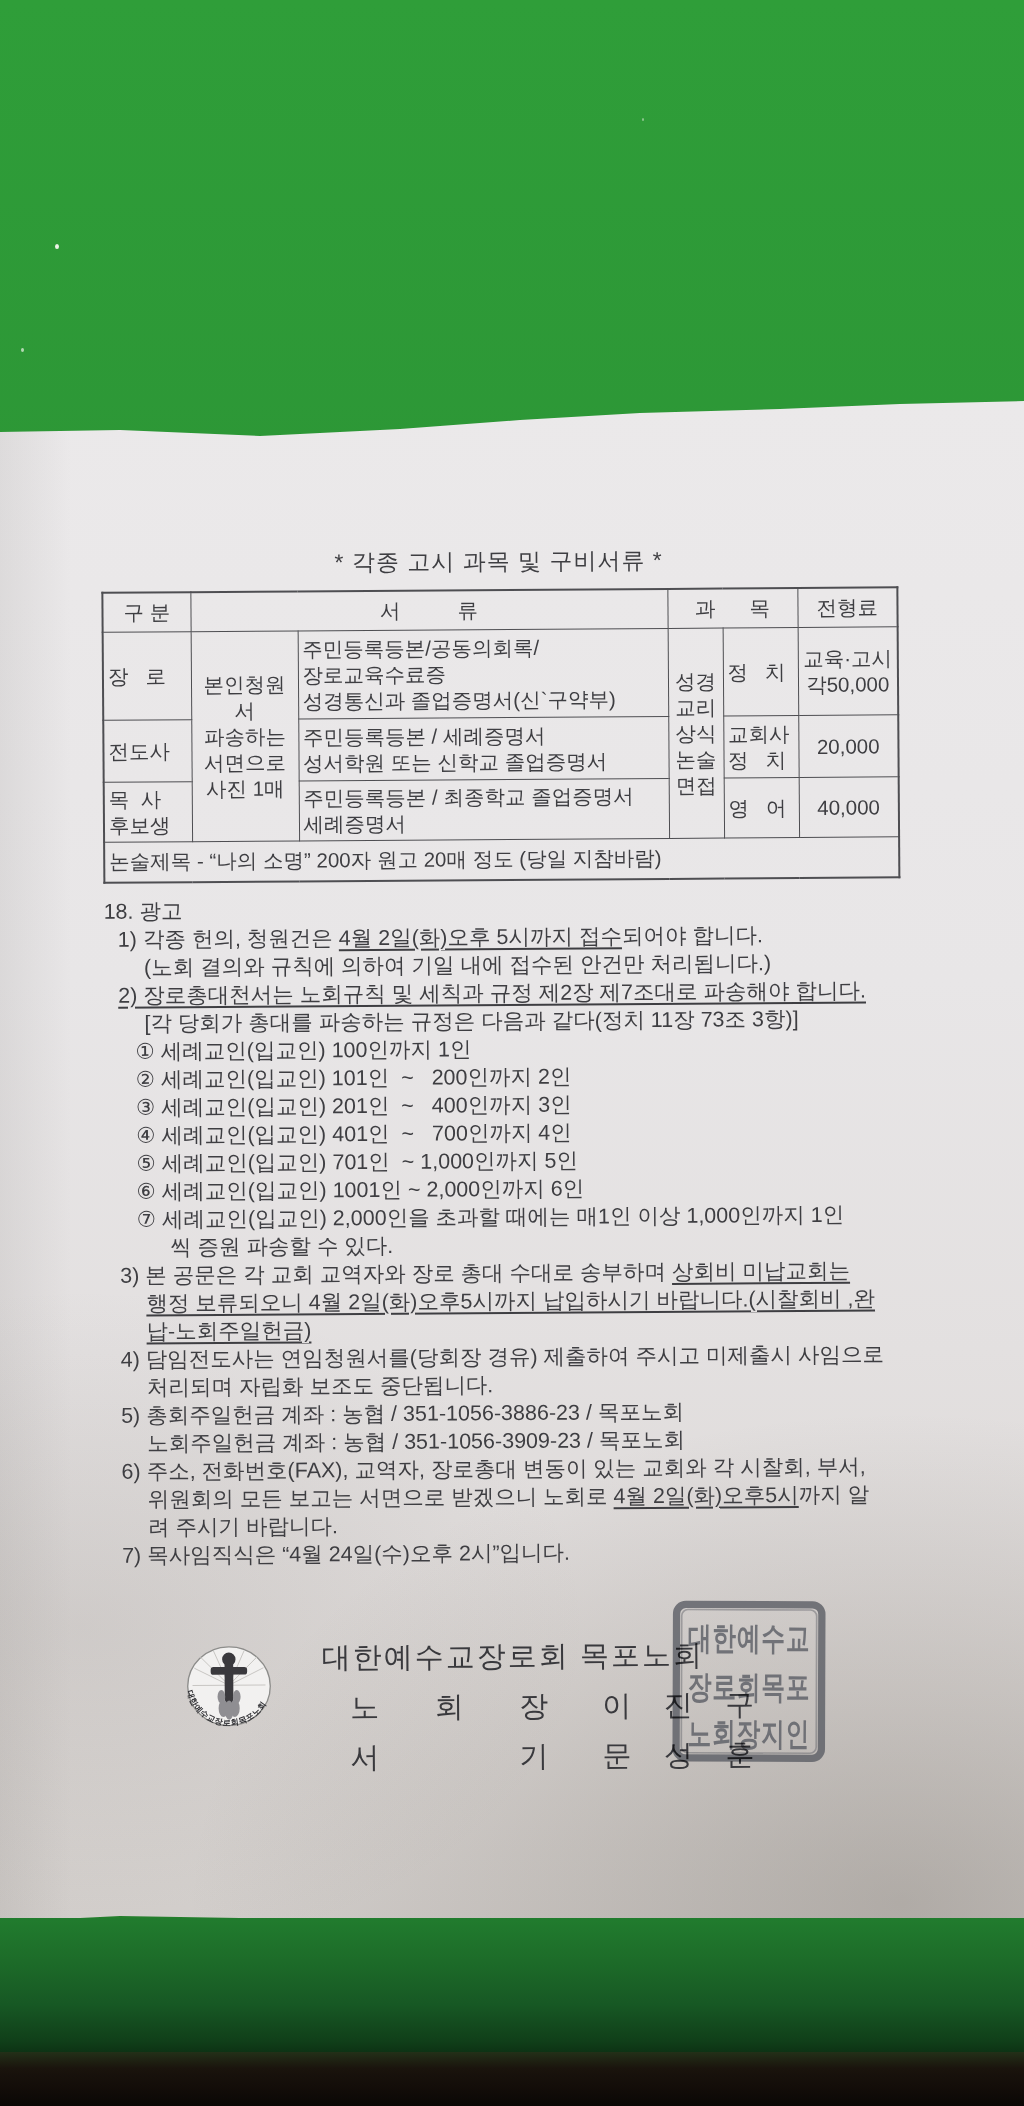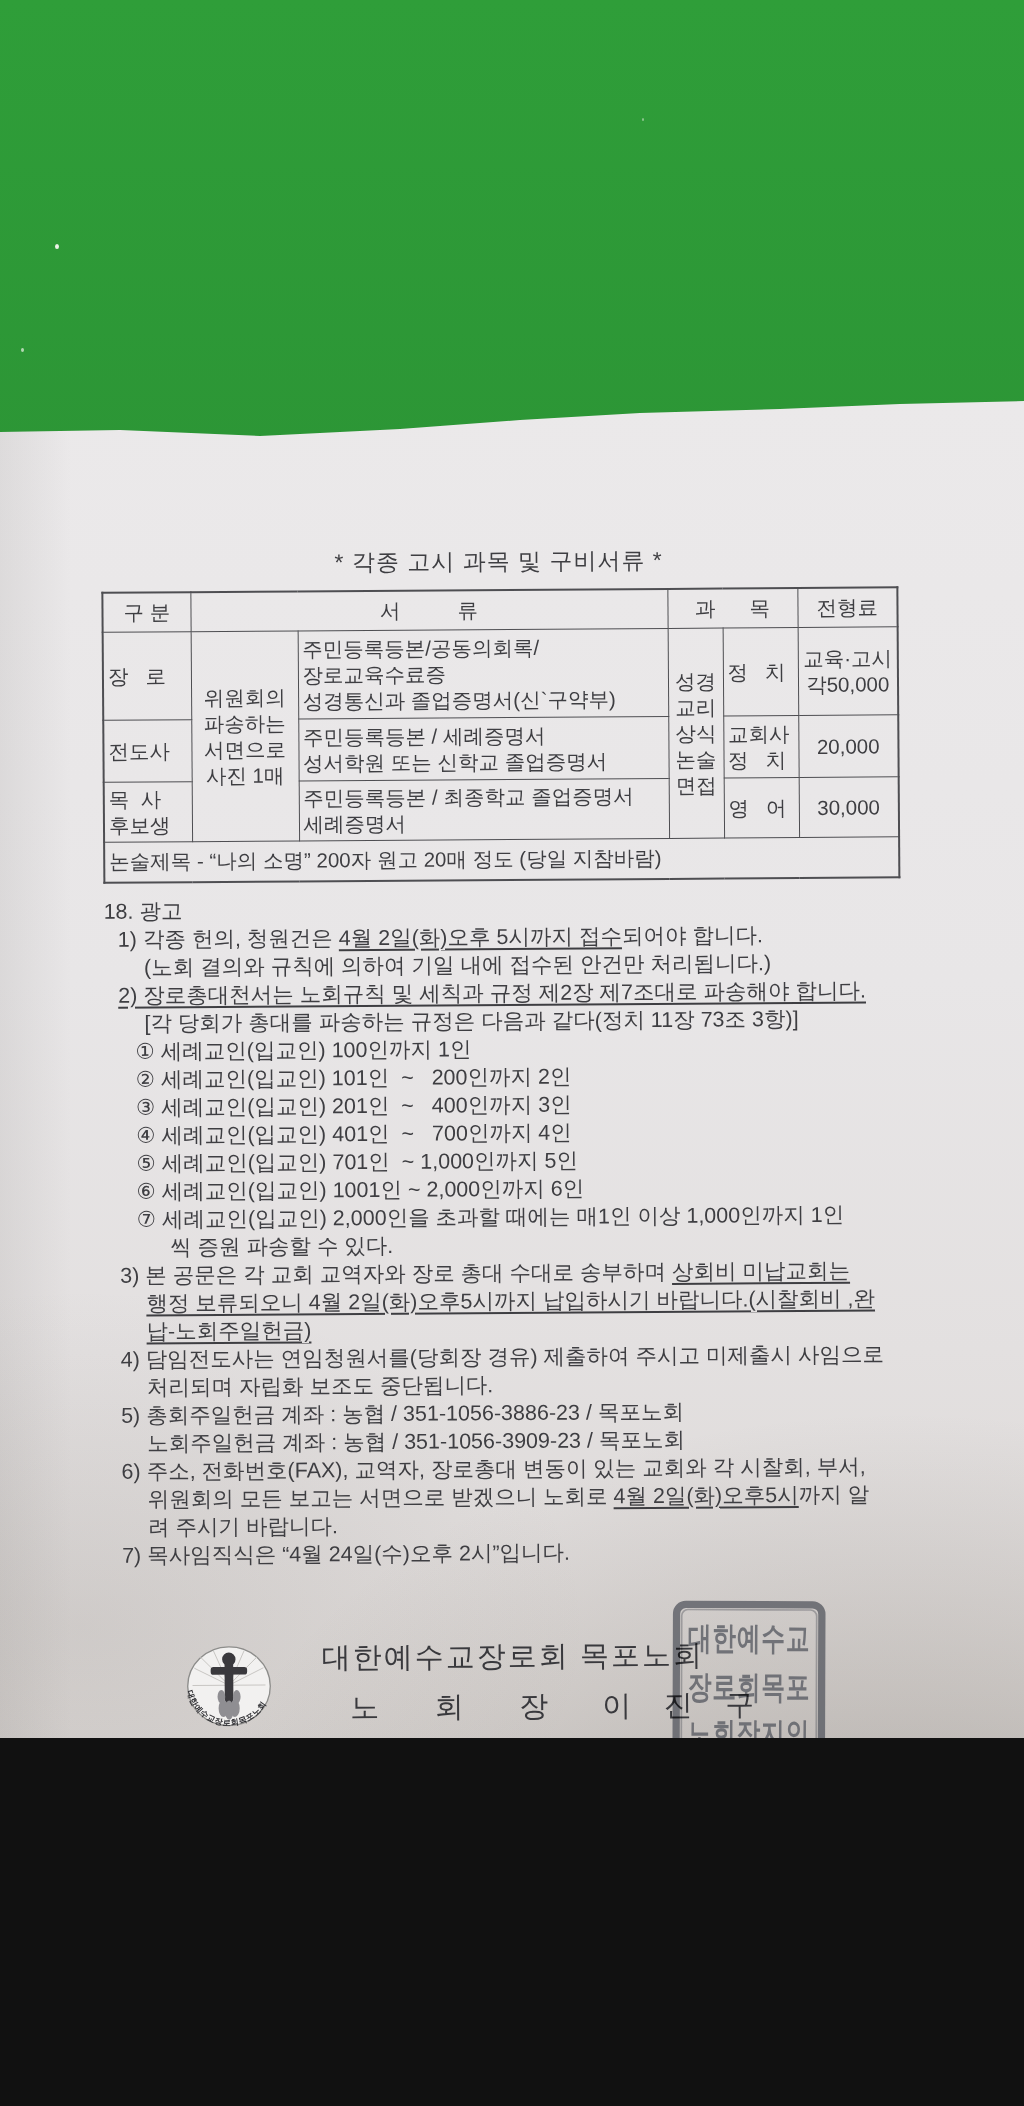--- a/index.html
+++ b/index.html
@@ -1,17 +1,17 @@
 <!DOCTYPE html>
 <html><head>
 <meta charset="utf-8">
 <style>
   html,body{margin:0;padding:0;background:#111;}
   .scene{
-    position:relative;width:1024px;height:1738px;overflow:hidden;
+    position:relative;width:1024px;height:2106px;overflow:hidden;
     font-family:"Liberation Sans","DejaVu Sans",sans-serif;
     background:linear-gradient(180deg,#2f9e39 0%,#2b9234 38%,#28872f 70%,#237a2b 100%);
   }
   .speck{position:absolute;background:#eef3e8;border-radius:50%;}
   
   .paper{
     position:absolute;left:0;top:396px;width:1024px;height:1538px;
     background:
       radial-gradient(120% 55% at 88% 98%, rgba(92,85,76,.30), rgba(92,85,76,0) 58%),
       radial-gradient(90% 40% at 8% 80%, rgba(100,95,90,.12), rgba(100,95,90,0) 55%),
@@ -102,37 +102,37 @@
       </colgroup>
       <tbody>
           <tr class="hdr">
         <td class="c">구 분</td>
         <td class="c" colspan="2">서          류</td>
         <td class="c" colspan="2">과      목</td>
         <td class="c">전형료</td>
       </tr>
       <tr style="height:88px">
         <td class="l"><div class="ln">장   로</div></td>
-        <td class="c" rowspan="3"><div class="ln">위원회의</div><div class="ln">파송하는</div><div class="ln">서면으로</div><div class="ln">사진 1매</div></td>
+        <td class="c" rowspan="3"><div class="ln">본인청원서</div><div class="ln">파송하는</div><div class="ln">서면으로</div><div class="ln">사진 1매</div></td>
         <td class="l"><div class="ln">주민등록등본/공동의회록/</div><div class="ln">장로교육수료증</div><div class="ln">성경통신과 졸업증명서(신`구약부)</div></td>
         <td class="c" rowspan="3"><div class="ln">성경</div><div class="ln">교리</div><div class="ln">상식</div><div class="ln">논술</div><div class="ln">면접</div></td>
         <td class="l"><div class="ln">정   치</div></td>
         <td class="c"><div class="ln">교육·고시</div><div class="ln">각50,000</div></td>
       </tr>
       <tr style="height:62px">
         <td class="l"><div class="ln">전도사</div></td>
         <td class="l"><div class="ln">주민등록등본 / 세례증명서</div><div class="ln">성서학원 또는 신학교 졸업증명서</div></td>
         <td class="l"><div class="ln">교회사</div><div class="ln">정   치</div></td>
         <td class="c"><div class="ln">20,000</div></td>
       </tr>
       <tr style="height:60px">
         <td class="l"><div class="ln">목  사</div><div class="ln">후보생</div></td>
         <td class="l"><div class="ln">주민등록등본 / 최종학교 졸업증명서</div><div class="ln">세례증명서</div></td>
         <td class="l"><div class="ln">영   어</div></td>
-        <td class="c"><div class="ln">30,000</div></td>
+        <td class="c"><div class="ln">40,000</div></td>
       </tr>
       <tr style="height:40px">
         <td class="l" colspan="6">논술제목 - “나의 소명” 200자 원고 20매 정도 (당일 지참바람)</td>
       </tr>
     </tbody>
       </table>
 
     <div class="bodytext">
         <div class="ln i0"><span>18. 광고</span></div>
         <div class="ln i1"><span>1) 각종 헌의, 청원건은 </span><span class="ul">4월 2일(화)오후 5시까지 접수</span><span>되어야 합니다.</span></div>

